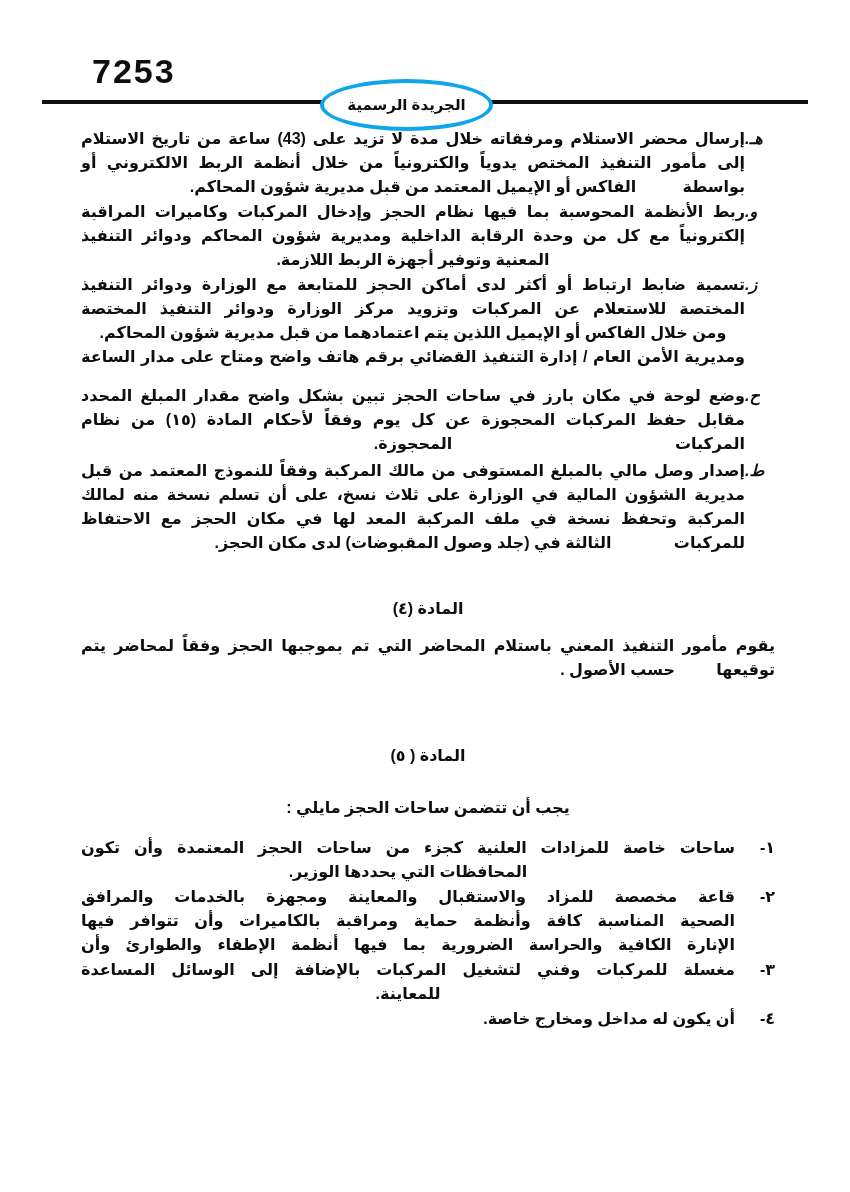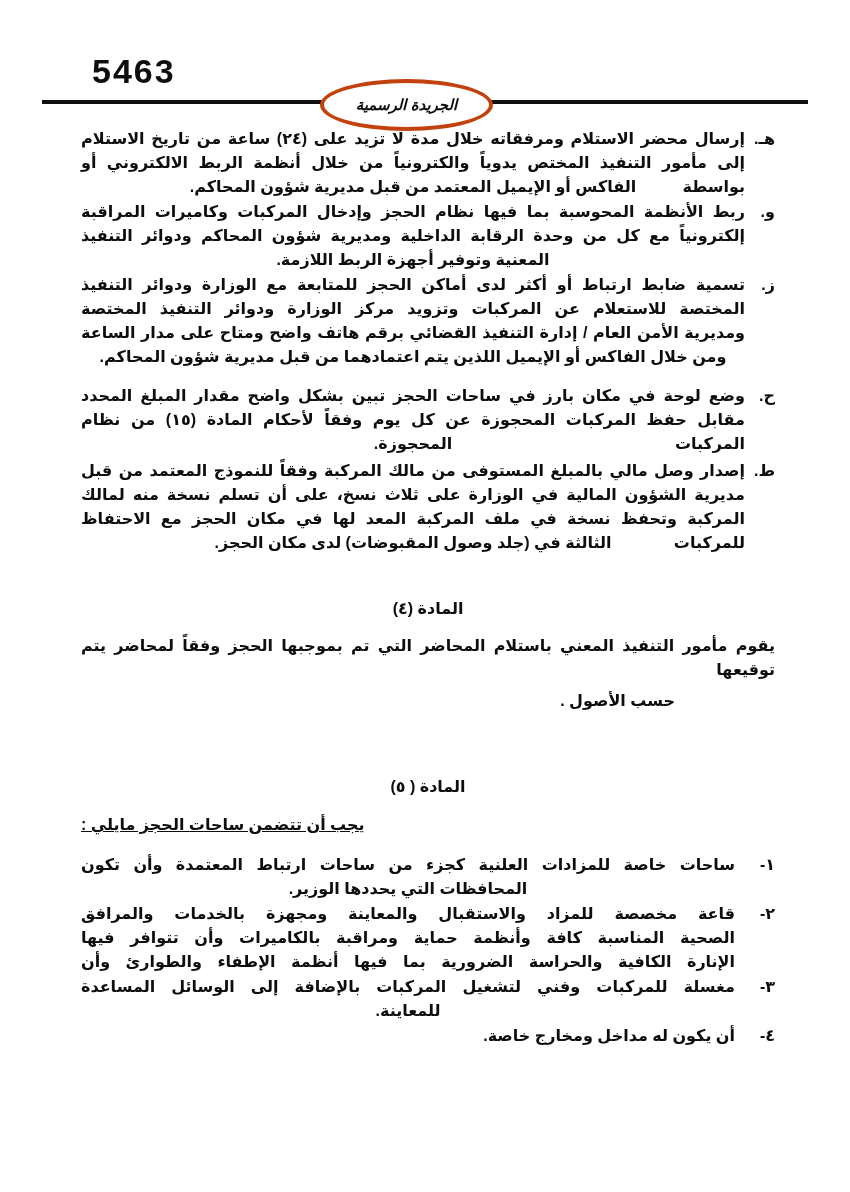--- a/index.html
+++ b/index.html
@@ -8,84 +8,84 @@
     font-family:"Liberation Sans","DejaVu Sans",sans-serif;color:#0e0e0e;
   }
   
   .pagenum{
     position:absolute;left:92px;top:52px;font-size:34px;font-weight:bold;
     direction:rtl;letter-spacing:2px;
   }
   .rule{position:absolute;left:42px;top:100px;width:766px;height:4px;background:#101010;}
   .oval{
     position:absolute;left:320px;top:79px;width:165px;height:44px;
-    border:4px solid #c2410c;border-radius:50%;background:#ffffff;z-index:2;
-    display:flex;align-items:center;justify-content:center;font-style:italic;
+    border:4px solid #0ea5e9;border-radius:50%;background:#ffffff;z-index:2;
+    display:flex;align-items:center;justify-content:center;
   }
   .oval span{font-size:15px;font-weight:bold;direction:rtl;}
   
   .content{
     position:absolute;top:126px;right:75px;width:694px;direction:rtl;
     font-weight:bold;font-size:16px;
   }
   .clause{display:flex;margin-top:1px;}
-  .marker{width:30px;flex-shrink:0;line-height:24px;height:24px;text-align:right;}
+  .marker{width:30px;flex-shrink:0;line-height:24px;height:24px;text-align:left;font-style:italic;}
   .nmarker{width:40px;flex-shrink:0;line-height:24px;height:24px;text-align:right;}
   .ctext{flex:1;min-width:0;}
   .ln{height:24px;line-height:24px;overflow:visible;}
   .jl{text-align:justify;text-align-last:justify;}
   .lc{text-align:left;text-align-last:center;}
   .lr{text-align:right;text-align-last:right;}
   .gap-md{margin-top:15px;}
   .gap-xs{margin-top:3px;}
   .art-head{margin-top:42px;text-align:center;height:24px;line-height:24px;}
   .art-head.h5{margin-top:62px;}
   .para{margin-top:13px;}
-  .indent-r{padding-right:100px;margin-top:31px;}
-  .intro{margin-top:14px;text-align:left;height:24px;line-height:24px;text-decoration:underline;}
+  .indent-r{padding-right:100px;}
+  .intro{margin-top:28px;text-align:center;height:24px;line-height:24px;}
   .numlist{margin-top:16px;}
 </style>
 </head>
 <body>
 
 <div class="page">
 
-  <div class="pagenum">5463</div>
+  <div class="pagenum">7253</div>
   <div class="rule"></div>
   <div class="oval">
     <span>الجريدة الرسمية</span>
   </div>
 
   <div class="content">
 
     <div class="clause">
       <div class="marker">هـ.</div>
       <div class="ctext">
-        <div class="ln jl">إرسال محضر الاستلام ومرفقاته خلال مدة لا تزيد على (٢٤) ساعة من تاريخ الاستلام</div>
+        <div class="ln jl">إرسال محضر الاستلام ومرفقاته خلال مدة لا تزيد على (43) ساعة من تاريخ الاستلام</div>
         <div class="ln jl">إلى مأمور التنفيذ المختص يدوياً والكترونياً من خلال أنظمة الربط الالكتروني أو بواسطة</div>
         <div class="ln lc">الفاكس أو الإيميل المعتمد من قبل مديرية شؤون المحاكم.</div>
       </div>
     </div>
 
     <div class="clause">
       <div class="marker">و.</div>
       <div class="ctext">
         <div class="ln jl">ربط الأنظمة المحوسبة بما فيها نظام الحجز وإدخال المركبات وكاميرات المراقبة</div>
         <div class="ln jl">إلكترونياً مع كل من وحدة الرقابة الداخلية ومديرية شؤون المحاكم ودوائر التنفيذ</div>
         <div class="ln lc">المعنية وتوفير أجهزة الربط اللازمة.</div>
       </div>
     </div>
 
     <div class="clause">
       <div class="marker">ز.</div>
       <div class="ctext">
         <div class="ln jl">تسمية ضابط ارتباط أو أكثر لدى أماكن الحجز للمتابعة مع الوزارة ودوائر التنفيذ</div>
         <div class="ln jl">المختصة للاستعلام عن المركبات وتزويد مركز الوزارة ودوائر التنفيذ المختصة</div>
+        <div class="ln lc">ومن خلال الفاكس أو الإيميل اللذين يتم اعتمادهما من قبل مديرية شؤون المحاكم.</div>
         <div class="ln jl">ومديرية الأمن العام / إدارة التنفيذ القضائي برقم هاتف واضح ومتاح على مدار الساعة</div>
-        <div class="ln lc">ومن خلال الفاكس أو الإيميل اللذين يتم اعتمادهما من قبل مديرية شؤون المحاكم.</div>
       </div>
     </div>
 
     <div class="clause gap-md">
       <div class="marker">ح.</div>
       <div class="ctext">
         <div class="ln jl">وضع لوحة في مكان بارز في ساحات الحجز تبين بشكل واضح مقدار المبلغ المحدد</div>
         <div class="ln jl">مقابل حفظ المركبات المحجوزة عن كل يوم وفقاً لأحكام المادة (١٥) من نظام المركبات</div>
         <div class="ln lc">المحجوزة.</div>
       </div>
@@ -108,21 +108,21 @@
     </div>
 
     <div class="art-head h5">المادة ( ٥)</div>
     <div class="intro">يجب أن تتضمن ساحات الحجز مايلي :</div>
 
     <div class="numlist">
 
       <div class="clause">
         <div class="nmarker">١-</div>
         <div class="ctext">
-          <div class="ln jl">ساحات خاصة للمزادات العلنية كجزء من ساحات ارتباط المعتمدة وأن تكون</div>
+          <div class="ln jl">ساحات خاصة للمزادات العلنية كجزء من ساحات الحجز المعتمدة وأن تكون</div>
           <div class="ln lc">المحافظات التي يحددها الوزير.</div>
         </div>
       </div>
 
       <div class="clause">
         <div class="nmarker">٢-</div>
         <div class="ctext">
           <div class="ln jl">قاعة مخصصة للمزاد والاستقبال والمعاينة ومجهزة بالخدمات والمرافق</div>
           <div class="ln jl">الصحية المناسبة كافة وأنظمة حماية ومراقبة بالكاميرات وأن تتوافر فيها</div>
           <div class="ln jl">الإنارة الكافية والحراسة الضرورية بما فيها أنظمة الإطفاء والطوارئ وأن</div>

